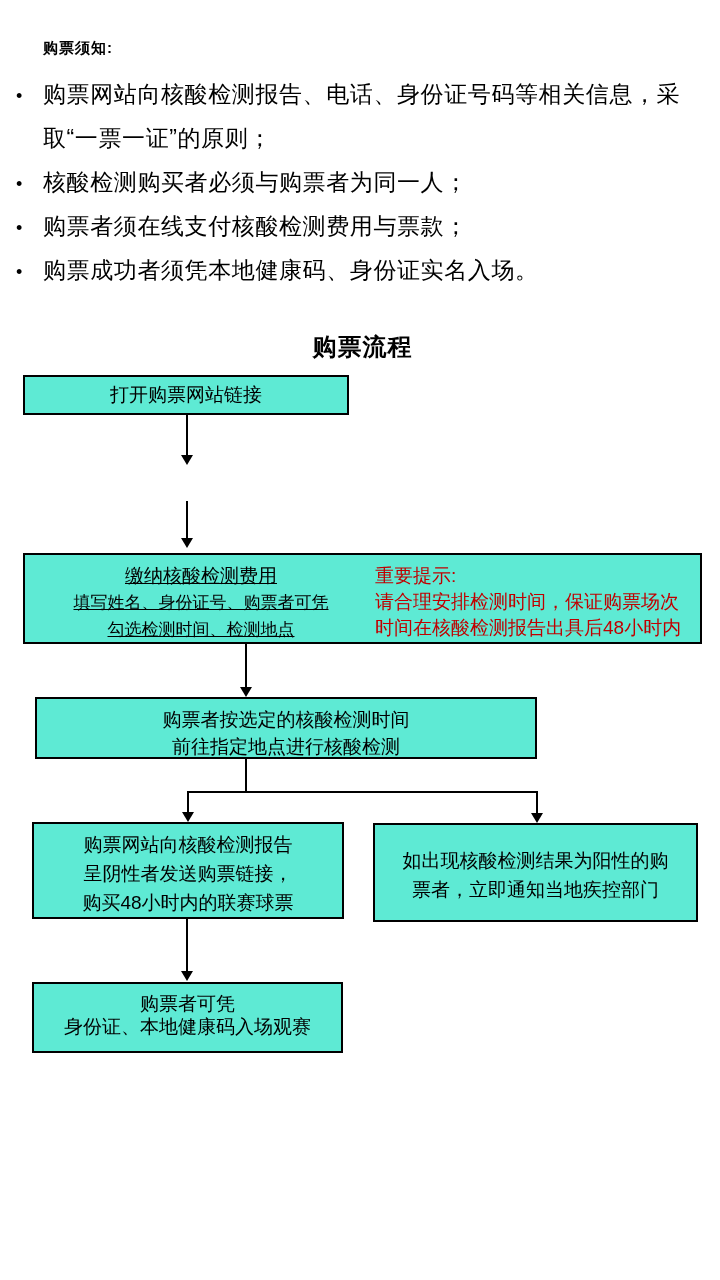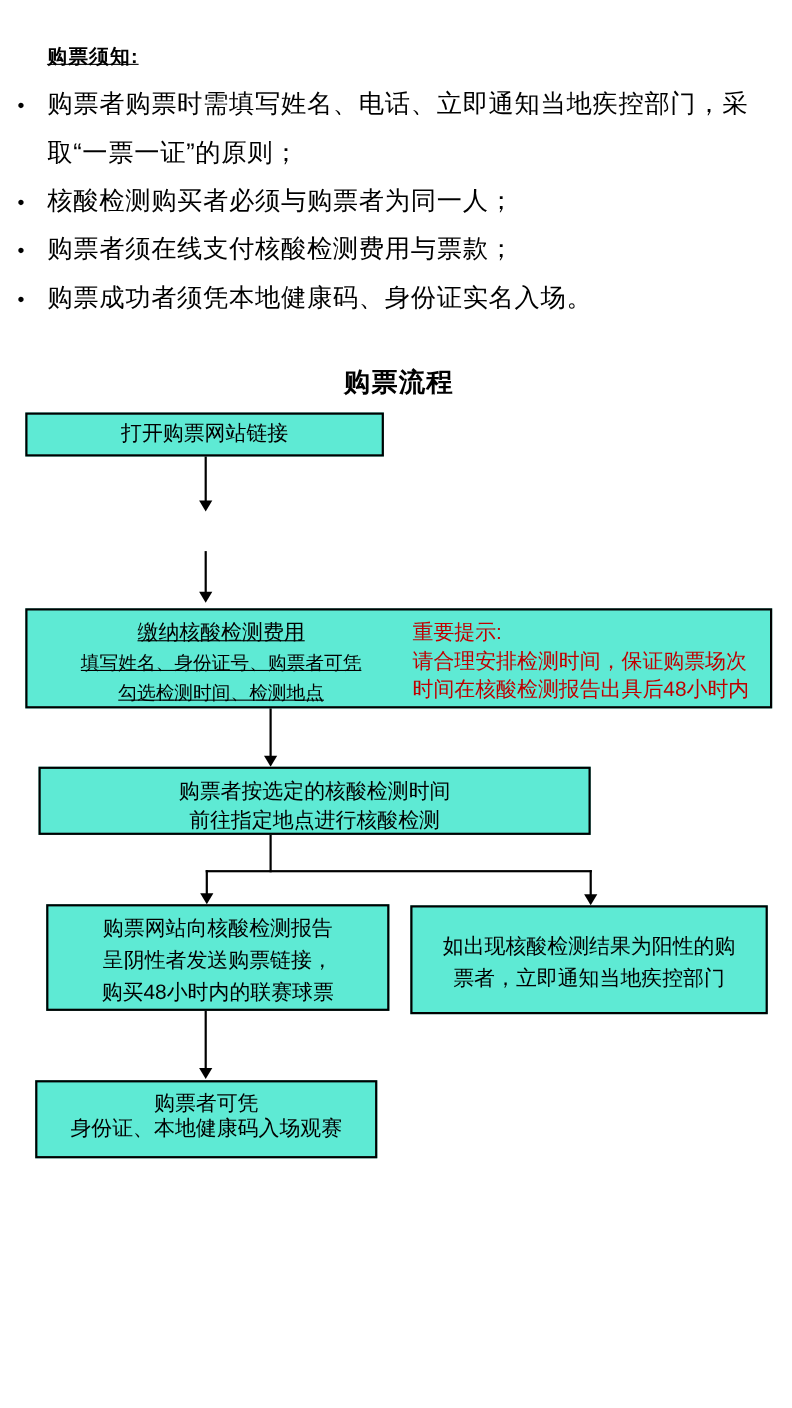--- a/index.html
+++ b/index.html
@@ -10,23 +10,22 @@
     width: 720px;
     height: 1280px;
     background: #ffffff;
     overflow: hidden;
   }
   .abs { position: absolute; }
 
   
   .notice-heading {
     left: 43px; top: 39px;
-    font-size: 18px; font-weight: bold;
+    font-size: 15px; font-weight: bold;
     letter-spacing: 1px;
-    text-decoration: underline;
   }
   .bullet-dot {
     left: 16px;
     font-size: 18px;
     line-height: 23px;
   }
   .bullet-line {
     left: 43px;
     font-size: 23px;
     line-height: 23px;
@@ -45,21 +44,21 @@
     border: 2px solid #000;
     background: #5eead4;
     text-align: center;
   }
   .fc-text { font-size: 19px; line-height: 27px; white-space: nowrap; }
 
   #box-open   { left: 23px;  top: 375px; width: 326px; height: 40px; line-height: 35px; font-size: 19px; }
   #box-read   { left: 23px;  top: 468px; width: 326px; height: 33px; line-height: 28px; font-size: 19px; }
   #box-pay    { left: 23px;  top: 553px; width: 679px; height: 91px; text-align: left; }
   #box-test   { left: 35px;  top: 697px; width: 502px; height: 62px; padding-top: 7px; }
-  #box-neg    { left: 42px;  top: 822px; width: 312px; height: 97px; padding-top: 6px; }
+  #box-neg    { left: 32px;  top: 822px; width: 312px; height: 97px; padding-top: 6px; }
   #box-neg .fc-text { line-height: 29px; }
   #box-pos    { left: 373px; top: 823px; width: 325px; height: 99px; padding-top: 21px; }
   #box-pos .fc-text { line-height: 29px; }
   #box-entry  { left: 32px;  top: 982px; width: 311px; height: 71px; padding-top: 8px; }
   #box-entry .fc-text { line-height: 23px; }
 
   .pay-left {
     position: absolute; left: 0; top: 8px; width: 352px;
     text-align: center;
     text-decoration: underline;
@@ -83,21 +82,21 @@
   }
 </style>
 </head>
 <body>
 
 <div class="page">
 
   <div class="abs notice-heading">购票须知:</div>
 
   <span class="abs bullet-dot" style="top:85px">•</span>
-  <div class="abs bullet-line" style="top:83px">购票者购票时需填写姓名、电话、立即通知当地疾控部门，采</div>
+  <div class="abs bullet-line" style="top:83px">购票网站向核酸检测报告、电话、身份证号码等相关信息，采</div>
   <div class="abs bullet-line" style="top:127px">取“一票一证”的原则；</div>
 
   <span class="abs bullet-dot" style="top:173px">•</span>
   <div class="abs bullet-line" style="top:171px">核酸检测购买者必须与购票者为同一人；</div>
 
   <span class="abs bullet-dot" style="top:217px">•</span>
   <div class="abs bullet-line" style="top:215px">购票者须在线支付核酸检测费用与票款；</div>
 
   <span class="abs bullet-dot" style="top:261px">•</span>
   <div class="abs bullet-line" style="top:259px">购票成功者须凭本地健康码、身份证实名入场。</div>

